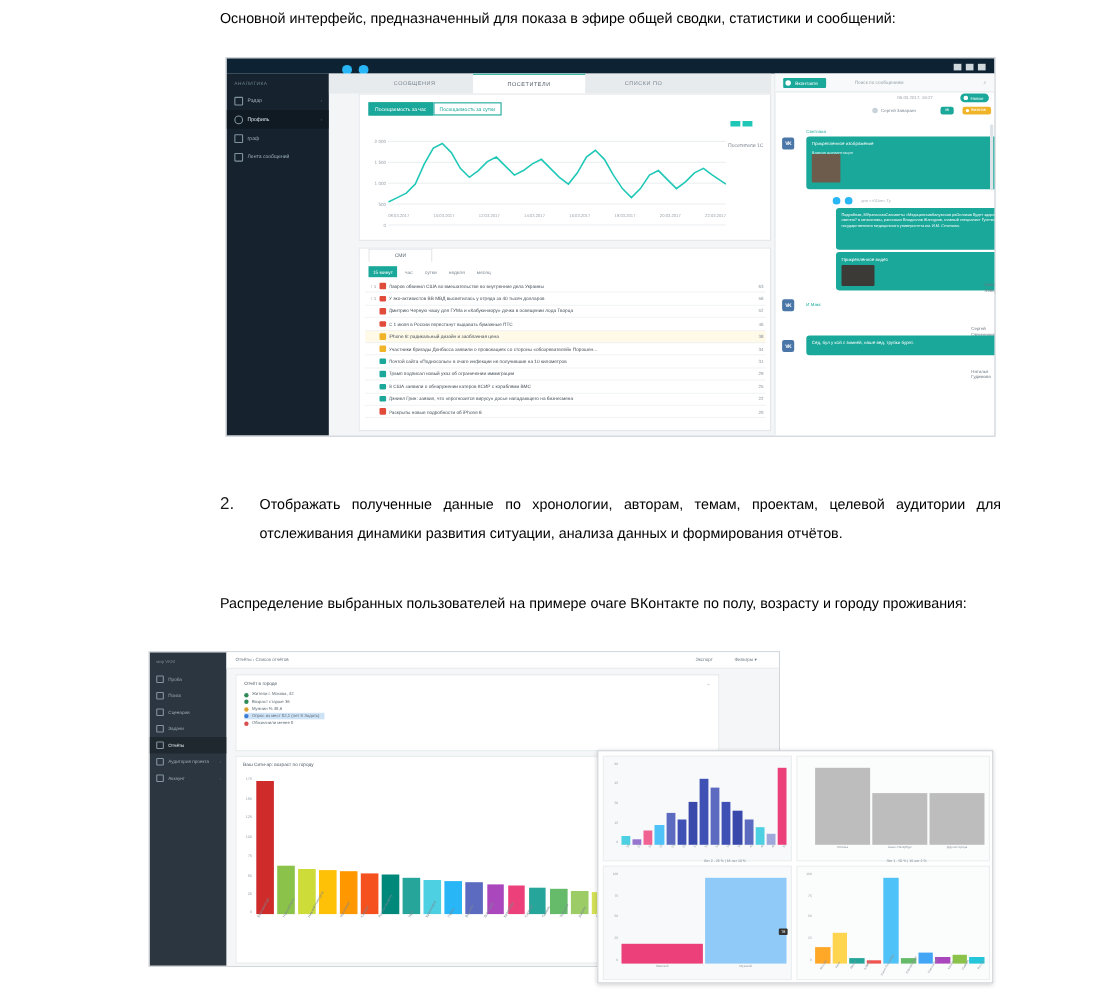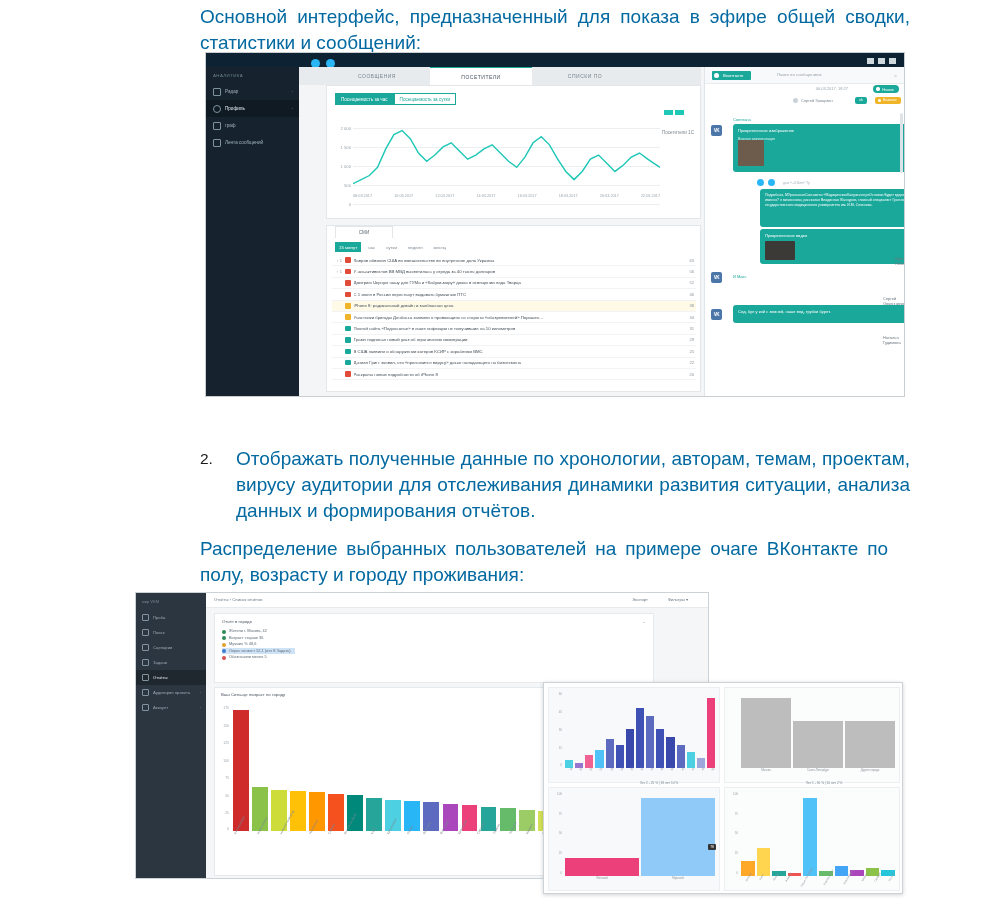--- a/index.html
+++ b/index.html
@@ -9,24 +9,24 @@
     font-family:"Liberation Sans", sans-serif;
     color:#1a1a1a;
     position:relative;
     overflow:hidden;
   }
   .page { position:relative; width:1002px; height:913px; }
 
   
   .para {
     position:absolute;
-    font-size:19px;
+    font-size:13px;
     line-height:26px;
     text-align:justify;
-    color:#0369a1;
+    color:#000000;
   }
   #p-intro { left:200px; top:4px; width:710px; }
   .item-num {
     position:absolute; left:200px; top:446px;
     font-size:15.5px; line-height:26px;
   }
   #p-item2-body { left:236px; top:446px; width:674px; }
   #p-dist { left:200px; top:536px; width:688px; }
 
   
@@ -275,21 +275,21 @@
   .s3-caption { position:absolute; font-size:3.2px; color:#7b8791; }
 </style>
 </head>
 <body>
 
 <div class="page">
 
   <div class="para" id="p-intro">Основной интерфейс, предназначенный для показа в эфире общей сводки, статистики и сообщений:</div>
 
   <div class="item-num">2.</div>
-  <div class="para" id="p-item2-body">Отображать полученные данные по хронологии, авторам, темам, проектам, вирусу аудитории для отслеживания динамики развития ситуации, анализа данных и формирования отчётов.</div>
+  <div class="para" id="p-item2-body">Отображать полученные данные по хронологии, авторам, темам, проектам, целевой аудитории для отслеживания динамики развития ситуации, анализа данных и формирования отчётов.</div>
 
   <div class="para" id="p-dist">Распределение выбранных пользователей на примере очаге ВКонтакте по полу, возрасту и городу проживания:</div>
 
   <div class="shot1">
     <div class="s1-topbar">
       <div class="s1-dots">
           <i></i>
           <i></i>
         </div>
       <div class="s1-winbtns">

